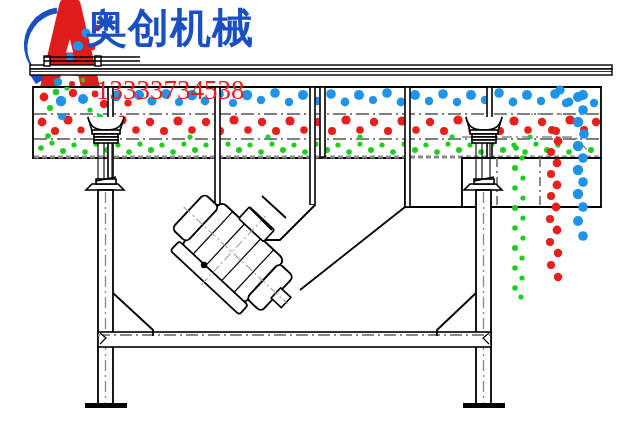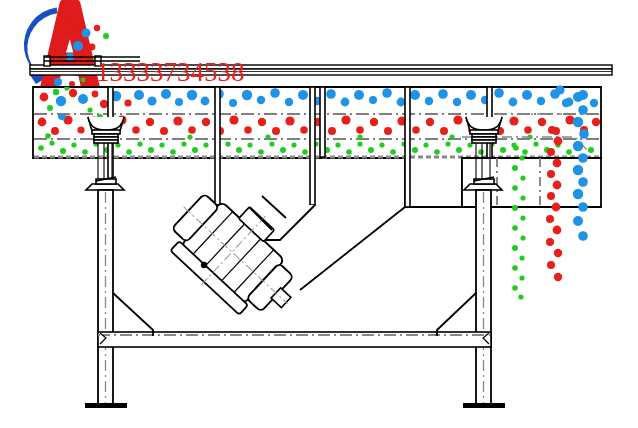--- a/index.html
+++ b/index.html
@@ -7,21 +7,21 @@
        font-family:"Liberation Sans","DejaVu Sans",sans-serif;}
   #stage{position:relative;width:638px;height:428px;background:#ffffff;}
   #stage svg{position:absolute;left:0;top:0;}
   .brandname{
     position:absolute;left:86px;top:6px;
     font-family:"DejaVu Sans","Liberation Sans",sans-serif;
     font-size:41px;line-height:44px;font-weight:700;
     color:#1a4fc4;letter-spacing:1px;white-space:nowrap;
   }
   .phone{
-    position:absolute;left:96px;top:58px;
+    position:absolute;left:96px;top:76px;
     font-family:"Liberation Serif","DejaVu Serif",serif;
     font-size:27px;line-height:28px;font-weight:400;
     color:#ee1c1c;letter-spacing:0px;white-space:nowrap;
   }
 </style>
 </head>
 <body>
 
 <div id="stage">
 
@@ -425,16 +425,17 @@
 
     <circle cx="204" cy="265" r="3.2" fill="#000"></circle>
 
     <g fill="none" stroke="#000" stroke-width="1.8">
       <path d="M262,196 L286,218"></path>
       <path d="M250,208 L272,230"></path>
     </g>
 
   </svg>
 
+  <div class="brandname">奥创机械</div>
 
   <div class="phone">13333734538</div>
 
 </div>
 
 </body></html>

